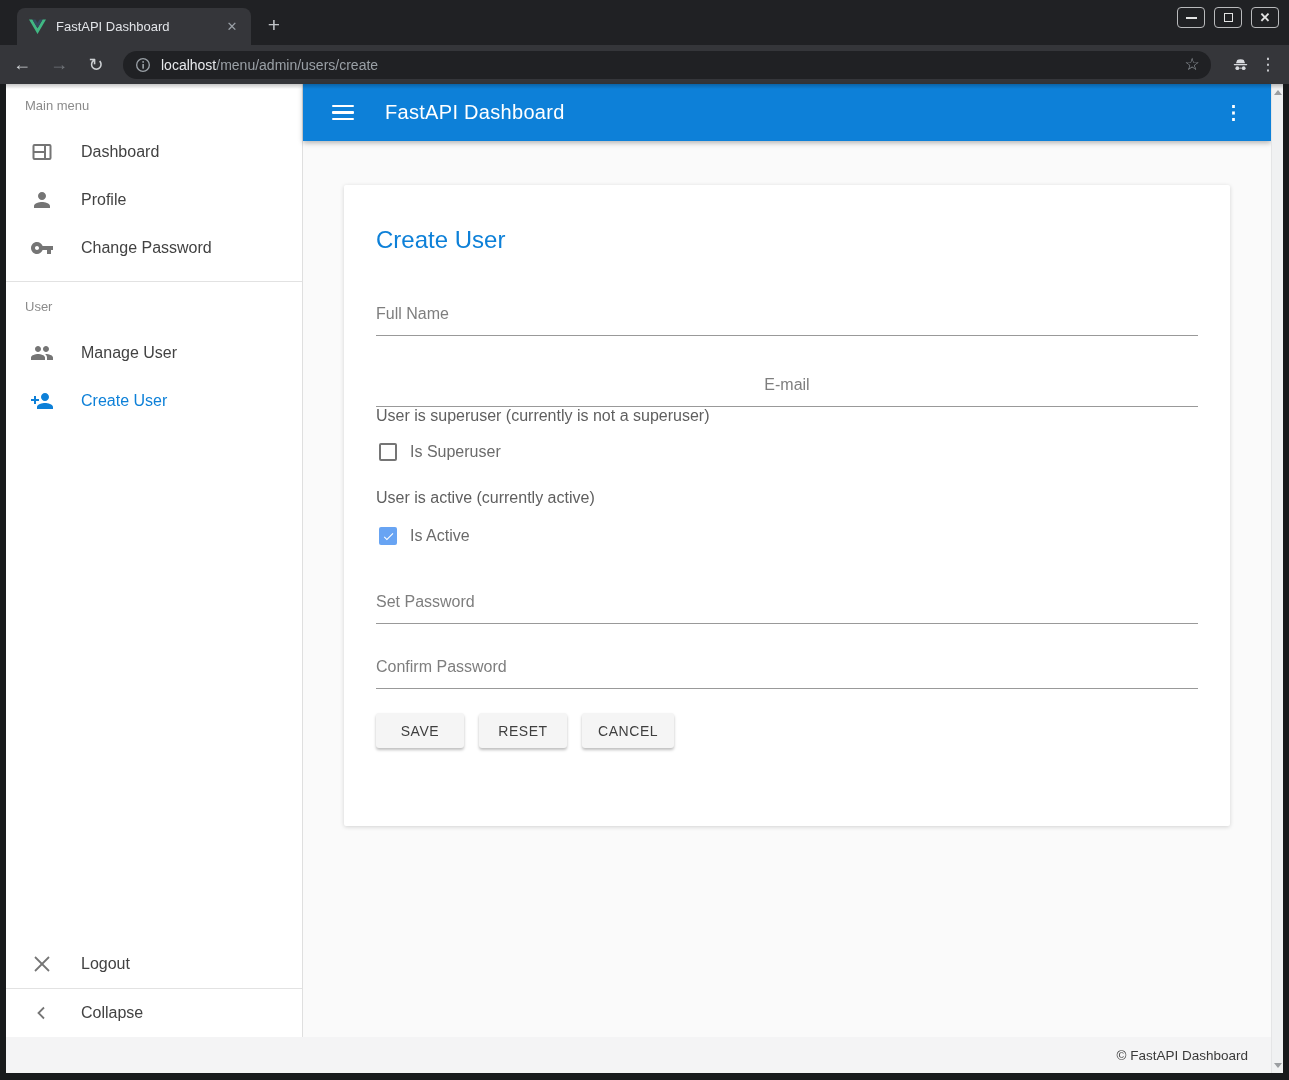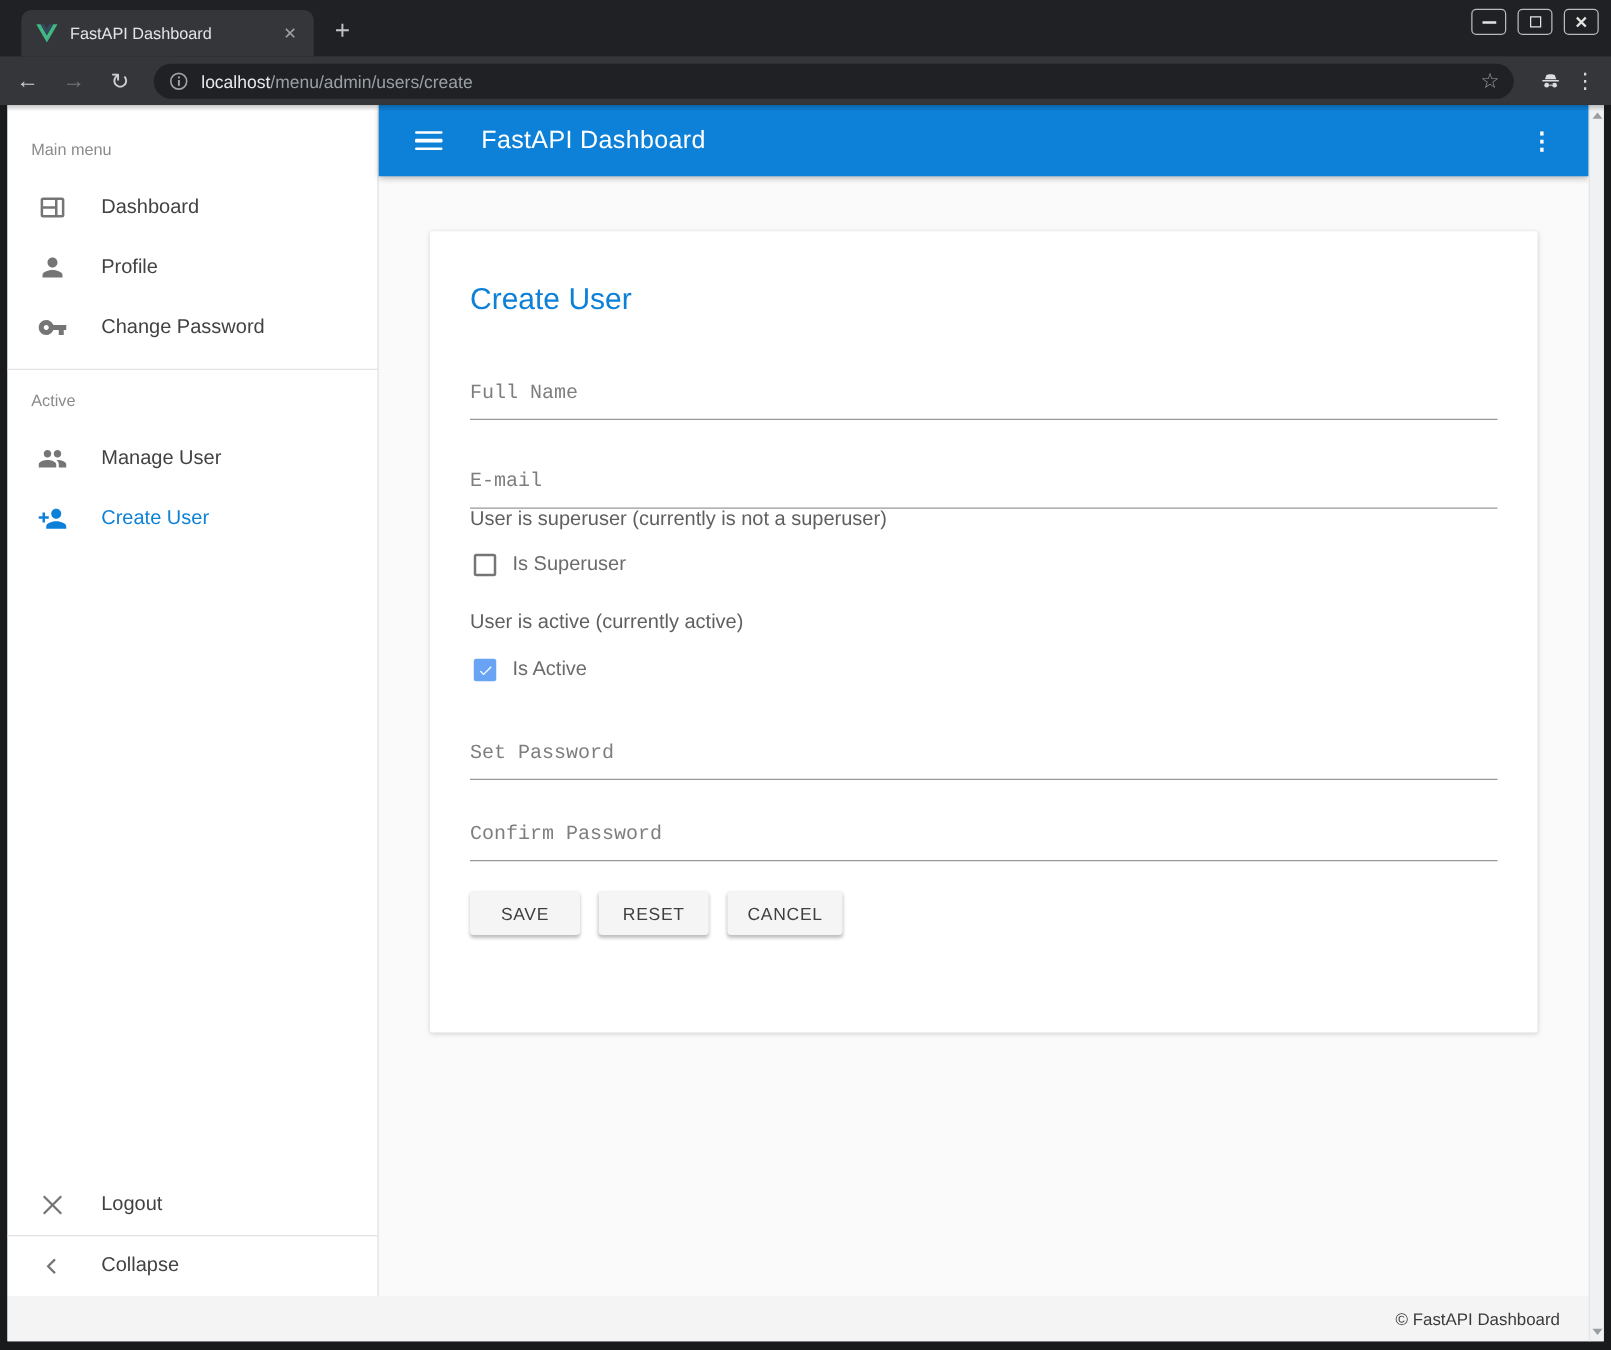--- a/index.html
+++ b/index.html
@@ -50,21 +50,21 @@
   .kebab { width:26px; text-align:center; color:#d5d7da; font-size:17px; letter-spacing:0; }
 
   
   .page { position:absolute; top:84px; left:6px; right:6px; bottom:7px; background:#fafafa; }
   .page-topshadow { position:absolute; top:0; left:0; right:0; height:5px;
     background:linear-gradient(rgba(0,0,0,.22), rgba(0,0,0,0)); z-index:30; pointer-events:none; }
 
   
   .sidebar { position:absolute; top:0; left:0; bottom:36px; width:297px; background:#ffffff;
     border-right:1px solid #dfdfdf; display:flex; flex-direction:column; z-index:5; }
-  .side-section-label { margin:28px 0 0 19px; font-size:13px; color:#8b8b8b; }
+  .side-section-label { margin:14px 0 0 19px; font-size:13px; color:#8b8b8b; }
   .side-list { margin-top:15px; }
   .side-item { height:48px; display:flex; align-items:center; cursor:pointer; }
   .side-item .ic { width:24px; height:24px; margin-left:24px; flex:0 0 auto; }
   .side-item .lbl { margin-left:27px; font-size:16px; color:#424242; }
   .side-item.active .lbl { color:var(--primary); }
   .side-divider { height:1px; background:#e2e2e2; margin-top:9px; }
   .side-bottom { margin-top:auto; }
   .side-bottom .side-divider { margin-top:0; }
 
   
@@ -76,24 +76,24 @@
   .appbar-title { margin-left:31px; color:#fff; font-size:20px; font-weight:500; letter-spacing:.3px; }
   .appbar-kebab { margin-left:auto; margin-right:28px; color:#fff; font-size:19px; font-weight:bold; }
 
   
   .content { position:absolute; top:57px; left:0; right:0; bottom:0; overflow:hidden; }
   .card { position:relative; margin:44px 0 0 41px; width:886px; height:641px; background:#fff;
     border-radius:2px; box-shadow:0 1px 4px rgba(0,0,0,.16); padding:42px 32px 0 32px; }
   .card-title { color:var(--primary); font-size:24px; line-height:26px; font-weight:400; }
   .tf { border:none; border-bottom:1px solid #999; width:100%; display:block;
     font-size:16px; color:#424242; padding:4px 0 12px 0; background:transparent; outline:none;
-    font-family:Liberation Mono, monospace; border-radius:0; }
+    font-family:Liberation Sans, sans-serif; border-radius:0; }
   .tf::placeholder { color:#7e7e7e; opacity:1; }
   .tf.first { margin-top:48px; }
-  .tf.second { margin-top:36px; }
+  .tf.second { margin-top:36px;text-align:center; }
   .tf.pw1 { margin-top:44px; }
   .tf.pw2 { margin-top:30px; }
   .hint { font-size:16px; color:#5f5f5f; }
   .hint.su { }
   .hint.act { margin-top:28px; }
   .cb-row { display:flex; align-items:center; cursor:pointer; }
   .cb-row.su { margin-top:18px; }
   .cb-row.act { margin-top:20px; }
   .cb { width:18px; height:18px; margin-left:3px; border-radius:2px; flex:0 0 auto; }
   .cb.unchecked { border:2px solid #757575; background:#fff; }
@@ -197,21 +197,21 @@
         </div>
         <div class="side-item">
           <svg class="ic" viewBox="0 0 24 24" fill="#757575">
             <path d="M12.65 10C11.83 7.67 9.61 6 7 6c-3.31 0-6 2.69-6 6s2.69 6 6 6c2.61 0 4.83-1.67 5.65-4H17v4h4v-4h2v-4H12.65zM7 14c-1.1 0-2-.9-2-2s.9-2 2-2 2 .9 2 2-.9 2-2 2z"></path>
           </svg>
           <span class="lbl">Change Password</span>
         </div>
       </div>
 
       <div class="side-divider"></div>
-      <div class="side-section-label" style="margin-top:17px;">Active</div>
+      <div class="side-section-label" style="margin-top:17px;">User</div>
       <div class="side-list">
         <div class="side-item">
           <svg class="ic" viewBox="0 0 24 24" fill="#757575">
             <path d="M16 11c1.66 0 2.99-1.34 2.99-3S17.66 5 16 5c-1.66 0-3 1.34-3 3s1.34 3 3 3zm-8 0c1.66 0 2.99-1.34 2.99-3S9.66 5 8 5C6.34 5 5 6.34 5 8s1.34 3 3 3zm0 2c-2.33 0-7 1.17-7 3.5V19h14v-2.5c0-2.33-4.67-3.5-7-3.5zm8 0c-.29 0-.62.02-.97.05 1.16.84 1.97 1.97 1.97 3.45V19h6v-2.5c0-2.33-4.67-3.5-7-3.5z"></path>
           </svg>
           <span class="lbl">Manage User</span>
         </div>
         <div class="side-item active">
           <svg class="ic" viewBox="0 0 24 24" fill="#0d80d8">
             <path d="M15 12c2.21 0 4-1.79 4-4s-1.79-4-4-4-4 1.79-4 4 1.79 4 4 4zm-9-2V7H4v3H1v2h3v3h2v-3h3v-2H6zm9 4c-2.67 0-8 1.34-8 4v2h16v-2c0-2.66-5.33-4-8-4z"></path>

